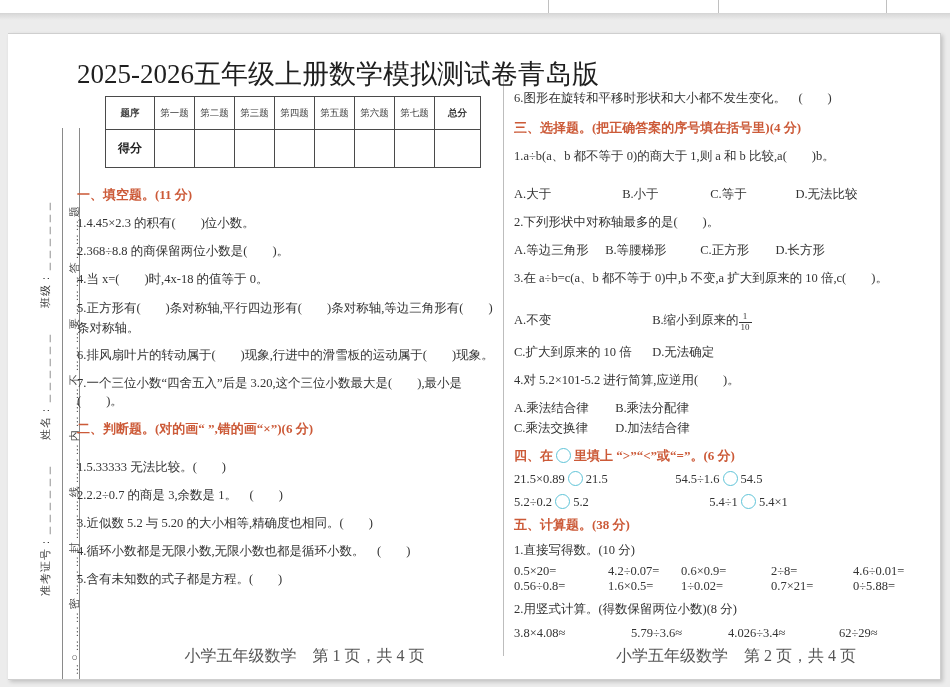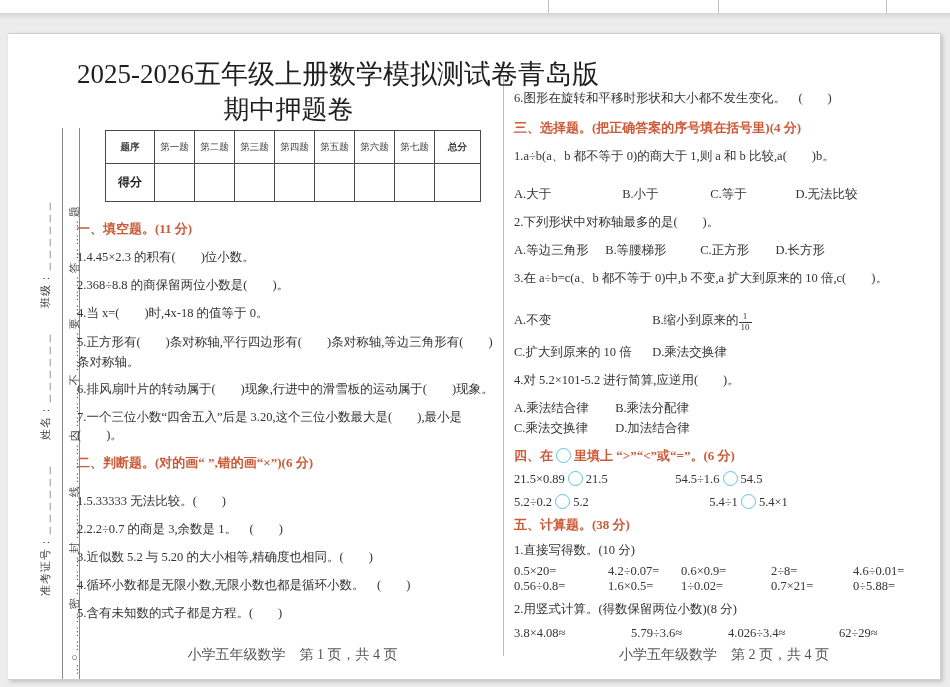--- a/index.html
+++ b/index.html
@@ -66,21 +66,21 @@
   .frac .num { display:block; border-bottom:1px solid #333; padding:0 2px; }
   .frac .den { display:block; padding:0 2px; }
 
   .cmp { line-height:18px; margin-bottom:5px; color:#333; }
   .cmp .item1 { display:inline-block; width:158px; }
   .cmp .pl34 { padding-left:34px; }
 
   .grid5 { display:grid; grid-template-columns:94px 73px 90px 82px auto; line-height:15px; margin-bottom:0; color:#333; }
   .grid4 { display:grid; grid-template-columns:117px 97px 111px auto; line-height:18px; color:#333; }
 
-  .foot { position:absolute; top:612px; left:4px; width:100%; text-align:center; font-size:14px; color:#555;font-family:Liberation Serif, serif; }
+  .foot { position:absolute; top:612px; left:16px; width:100%; text-align:center; font-size:16px; color:#555;font-family:Liberation Serif, serif; }
 </style>
 </head>
 <body>
 
 <div class="screen">
 
   <div class="topbar">
     <span class="tdiv d1"></span>
     <span class="tdiv d2"></span>
     <span class="tdiv d3"></span>
@@ -90,21 +90,20 @@
   <div class="page">
 
     <div class="vtext labels">准考证号：＿＿＿＿＿＿　　姓名：＿＿＿＿＿＿　　班级：＿＿＿＿＿＿</div>
     <div class="sealline s1"></div>
     <div class="sealline s2"></div>
     <div class="vtext sealtext">…○………密………封………线………内………不………要………答………题</div>
     <div class="pagediv"></div>
 
     <div class="lcol">
       <h1 class="t1">2025-2026五年级上册数学模拟测试卷青岛版</h1>
-      <h1 class="t2">期中押题卷</h1>
 
       <table class="score">
         <tbody>
             <tr class="hrow">
           <td class="b c0">题序</td>
           <td class="cm">第一题</td>
           <td class="cm">第二题</td>
           <td class="cm">第三题</td>
           <td class="cm">第四题</td>
           <td class="cm">第五题</td>
@@ -165,21 +164,21 @@
         <span>D.长方形</span>
       </div>
 
       <p class="q mt5">3.在 a÷b=c(a、b 都不等于 0)中,b 不变,a 扩大到原来的 10 倍,c(　　)。</p>
       <div class="opts mt8 mb0" style="line-height:26px">
         <span class="w135">A.不变</span>
         <span><span>B.缩小到原来的</span><span class="frac"><span class="num">1</span><span class="den">10</span></span></span>
       </div>
       <div class="opts mt0">
         <span class="w135">C.扩大到原来的 10 倍</span>
-        <span>D.乘法交换律</span>
+        <span>D.无法确定</span>
       </div>
 
       <p class="q mt4">4.对 5.2×101-5.2 进行简算,应逆用(　　)。</p>
       <div class="opts tight mt2">
         <span class="w98">A.乘法结合律</span>
         <span>B.乘法分配律</span>
       </div>
       <div class="opts mt0">
         <span class="w98">C.乘法交换律</span>
         <span>D.加法结合律</span>

